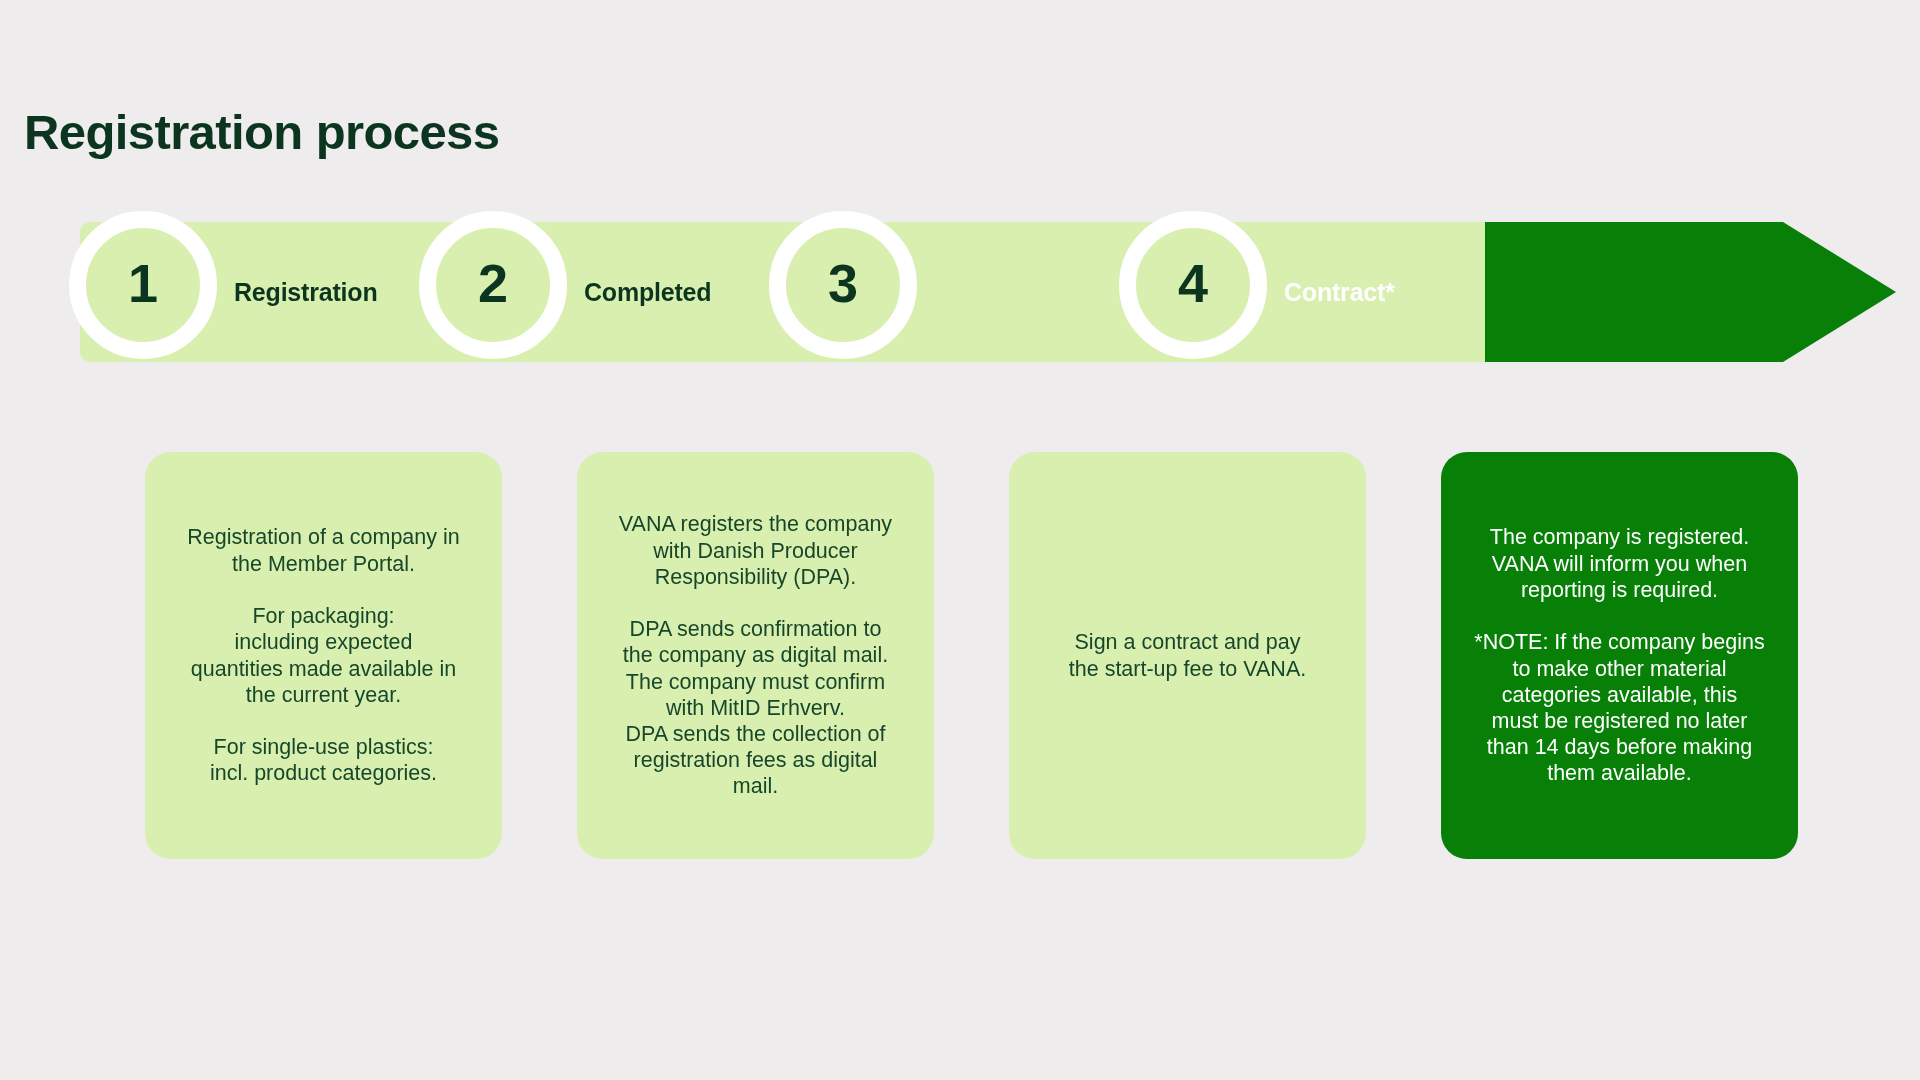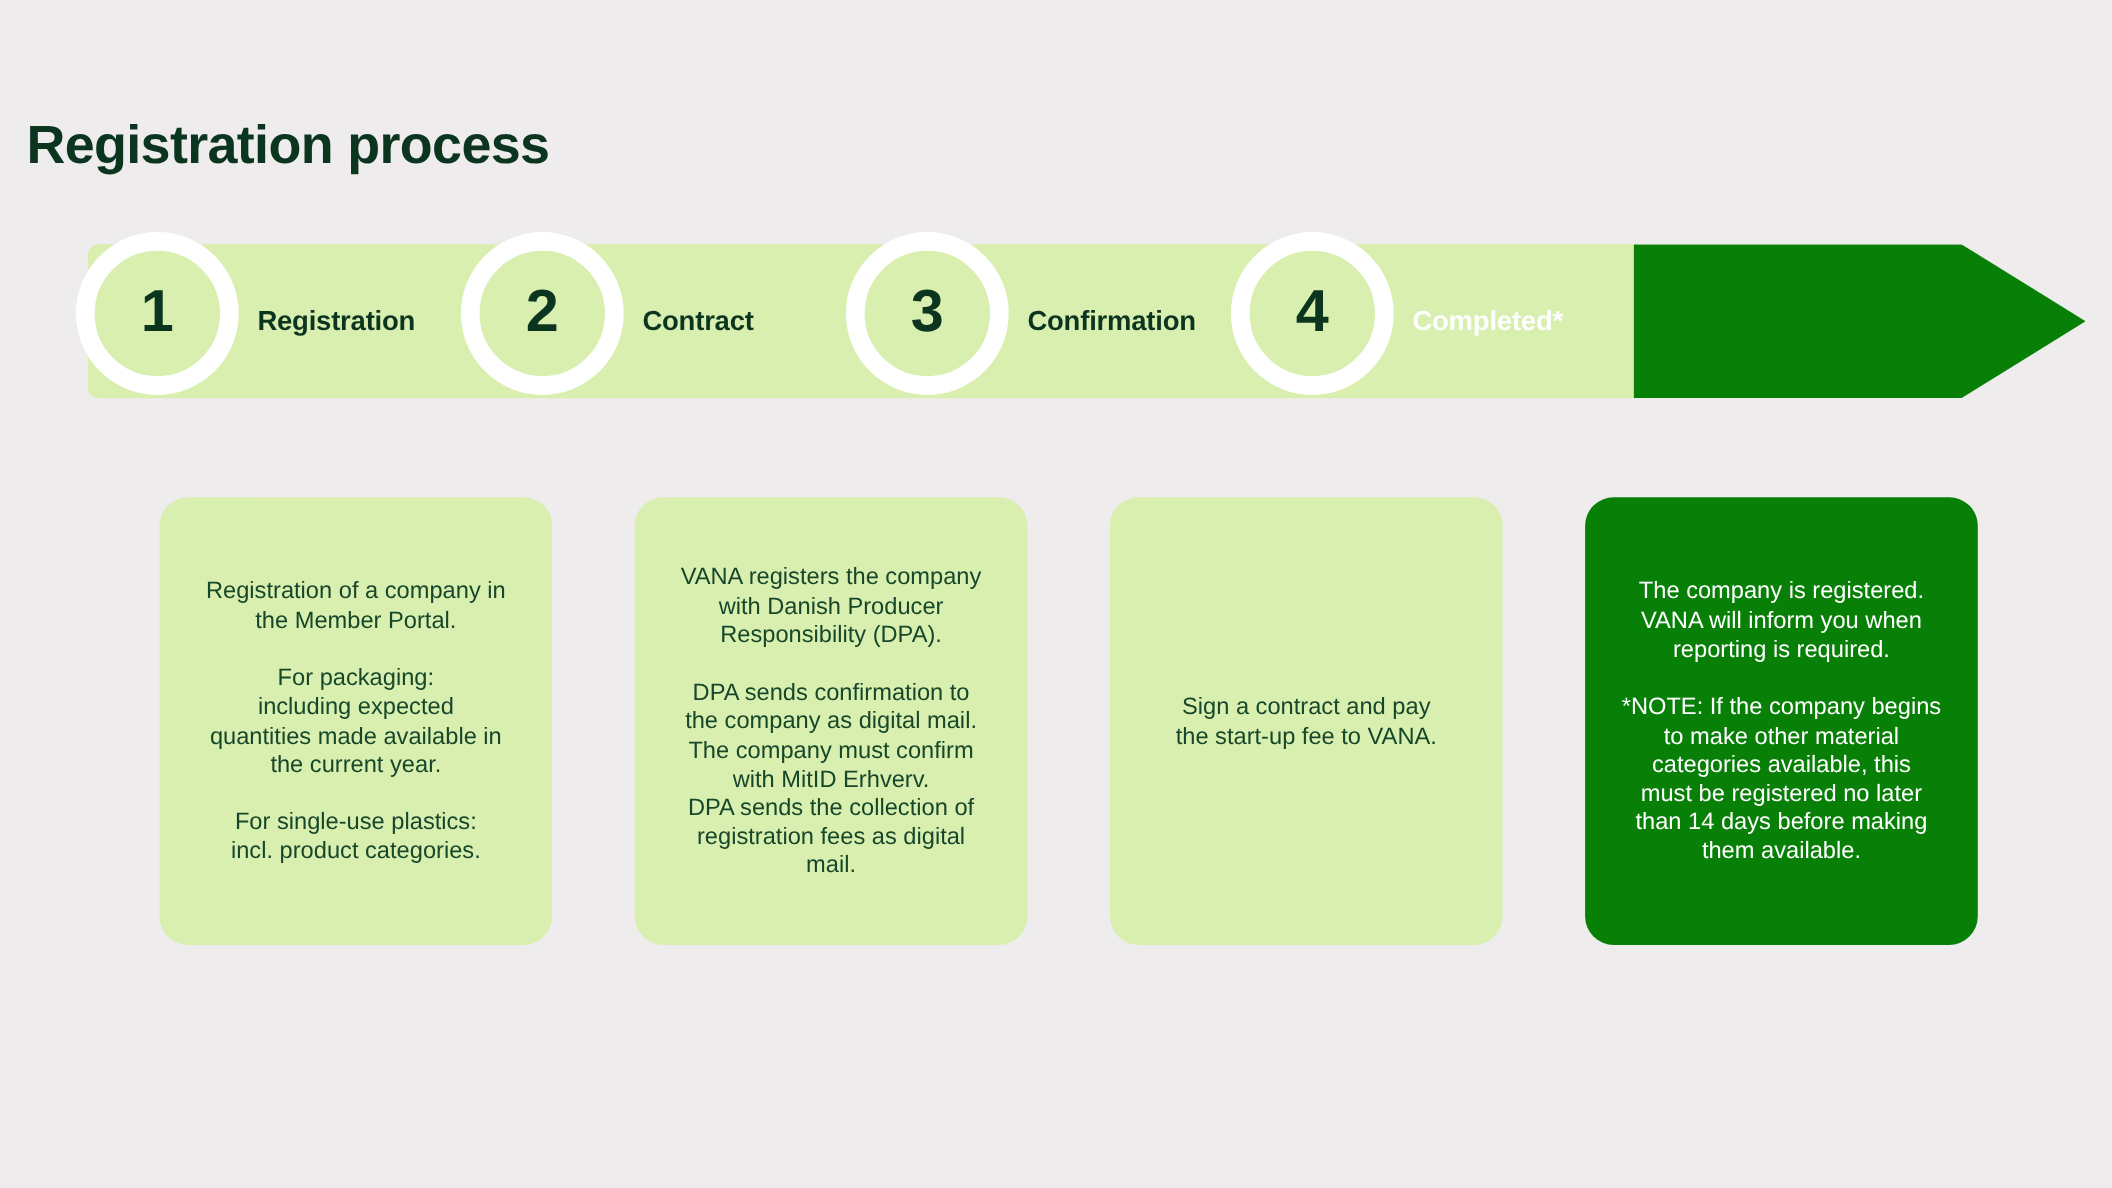--- a/index.html
+++ b/index.html
@@ -151,31 +151,30 @@
     <div class="bar-dark"></div>
 
     <div class="step-circle c1">
       <span class="num">1</span>
     </div>
     <div class="step-label l1">Registration</div>
 
     <div class="step-circle c2">
       <span class="num">2</span>
     </div>
-    <div class="step-label l2">Contract</div>
+    <div class="step-label l2">Completed</div>
 
     <div class="step-circle c3">
       <span class="num">3</span>
     </div>
-    <div class="step-label l3">Confirmation</div>
 
     <div class="step-circle c4">
       <span class="num">4</span>
     </div>
-    <div class="step-label l4">Completed*</div>
+    <div class="step-label l4">Contract*</div>
 
   </div>
 
   <div class="cards">
 
     <div class="card">
       <div class="card-text">Registration of a company in
 the Member Portal.
 
 For packaging:

